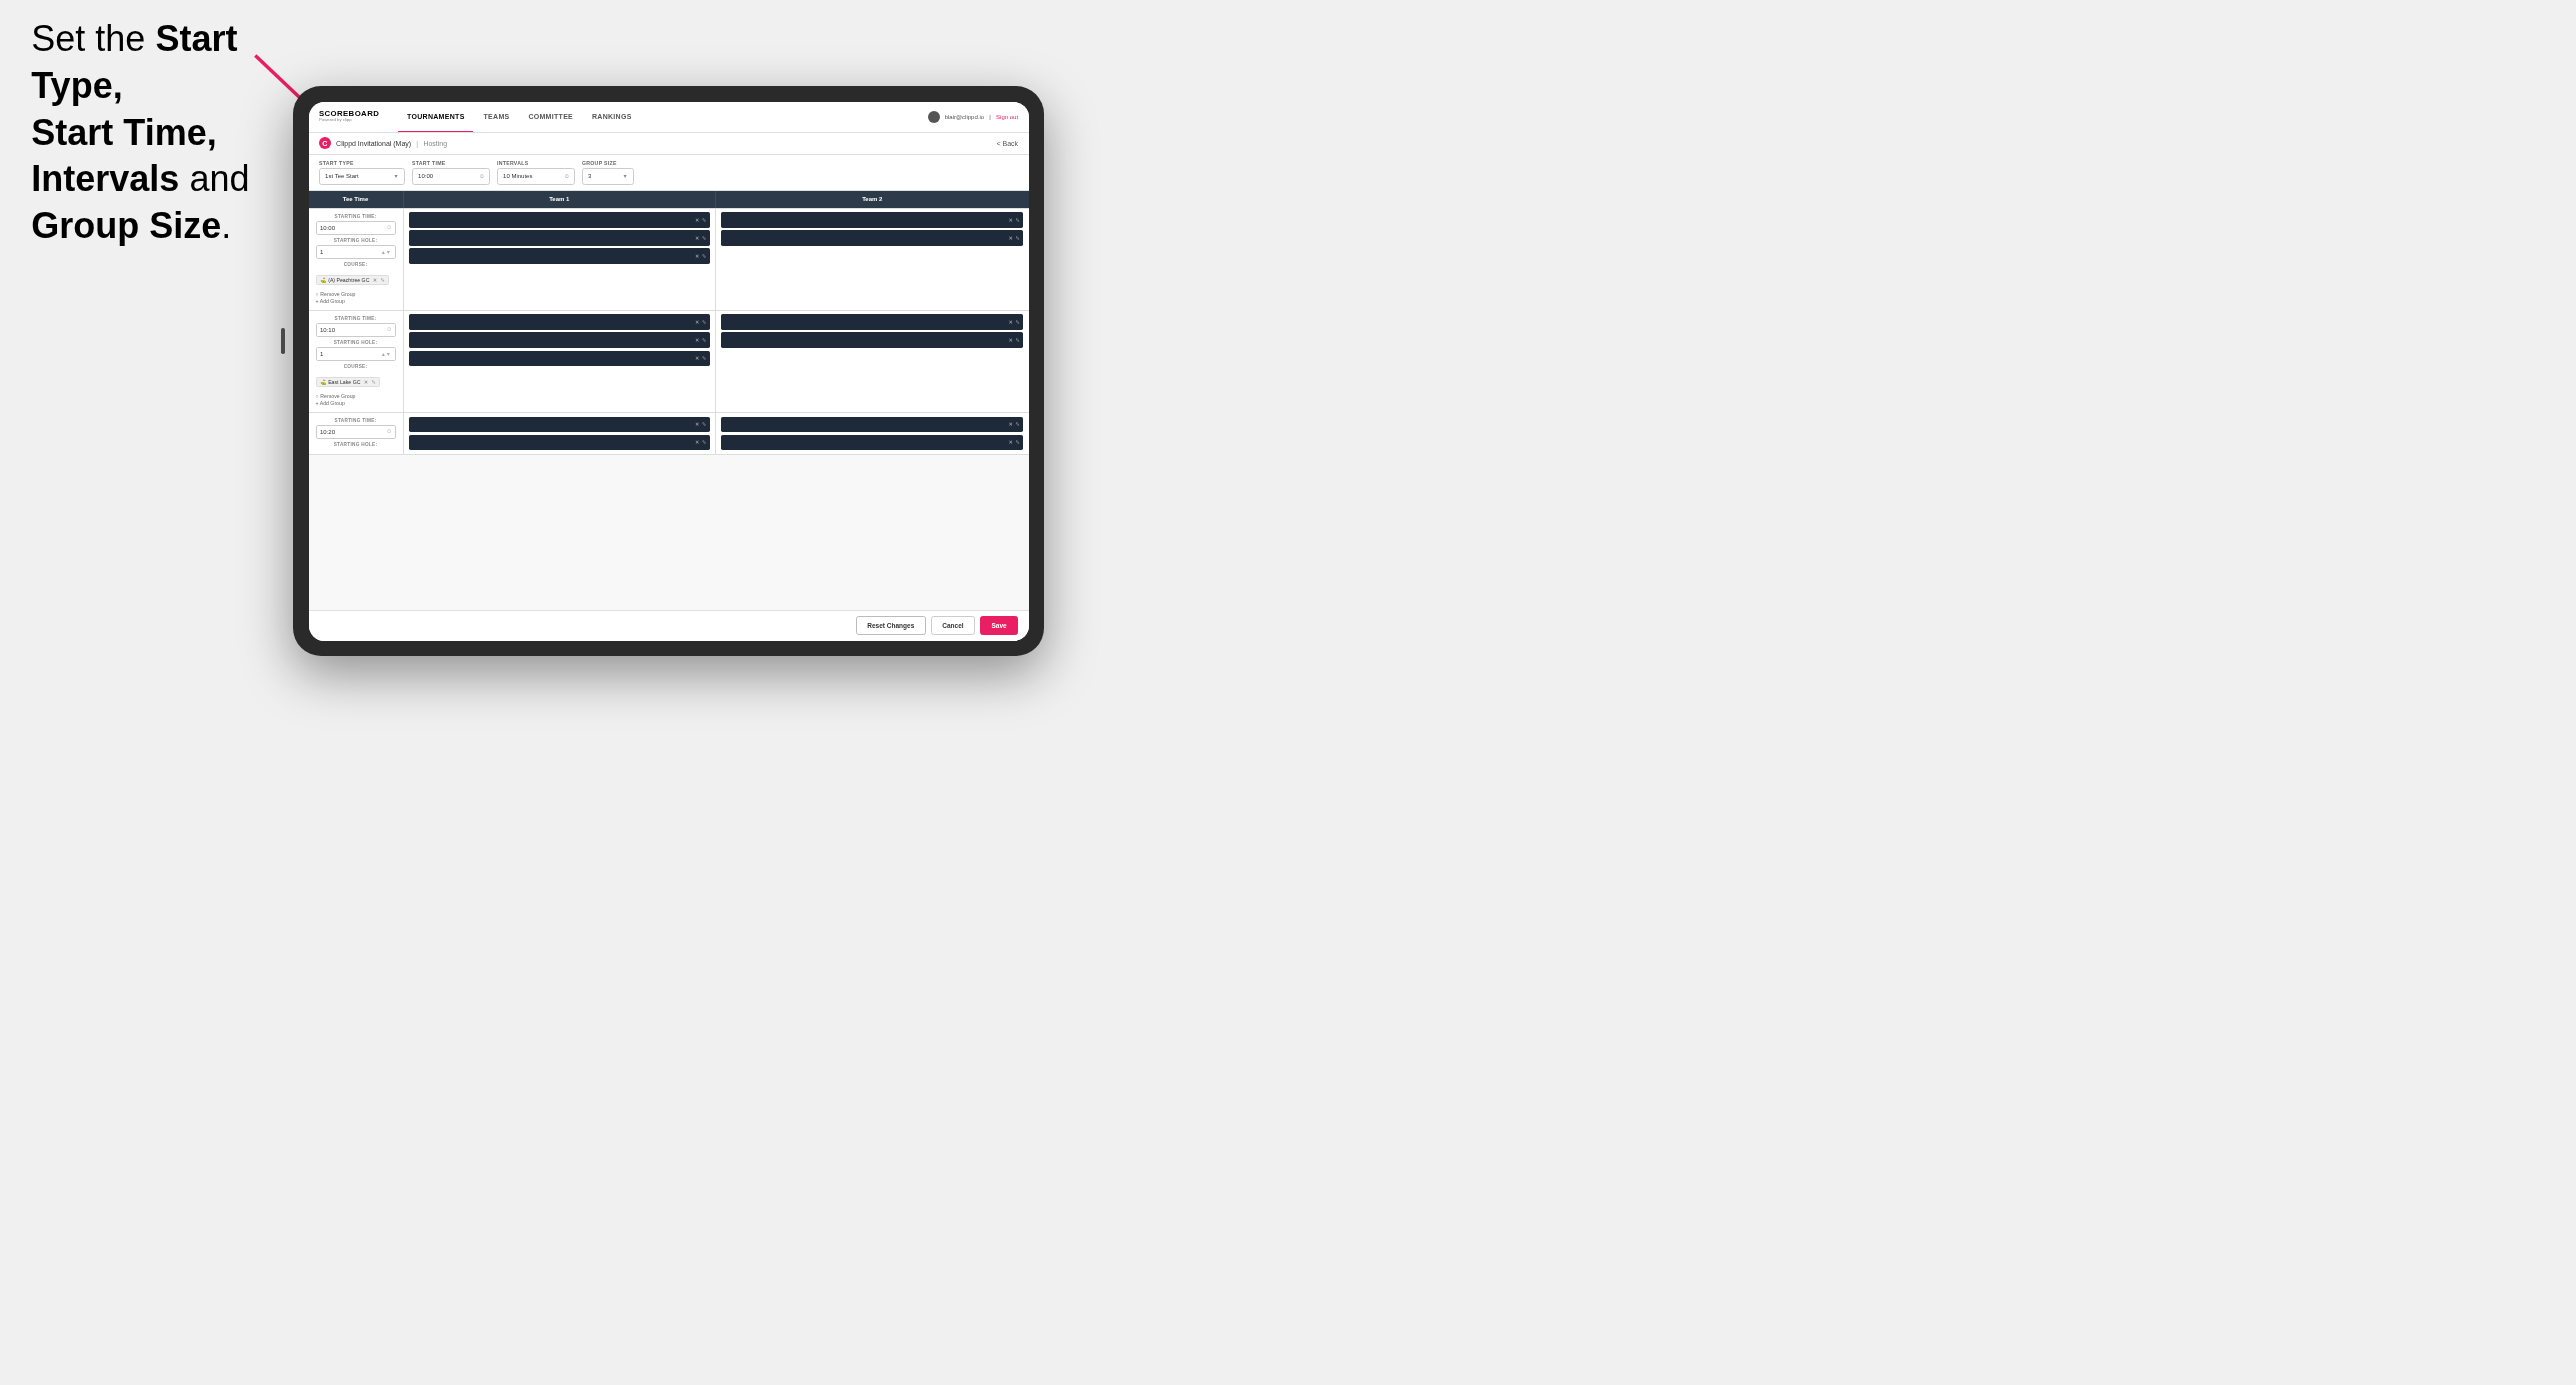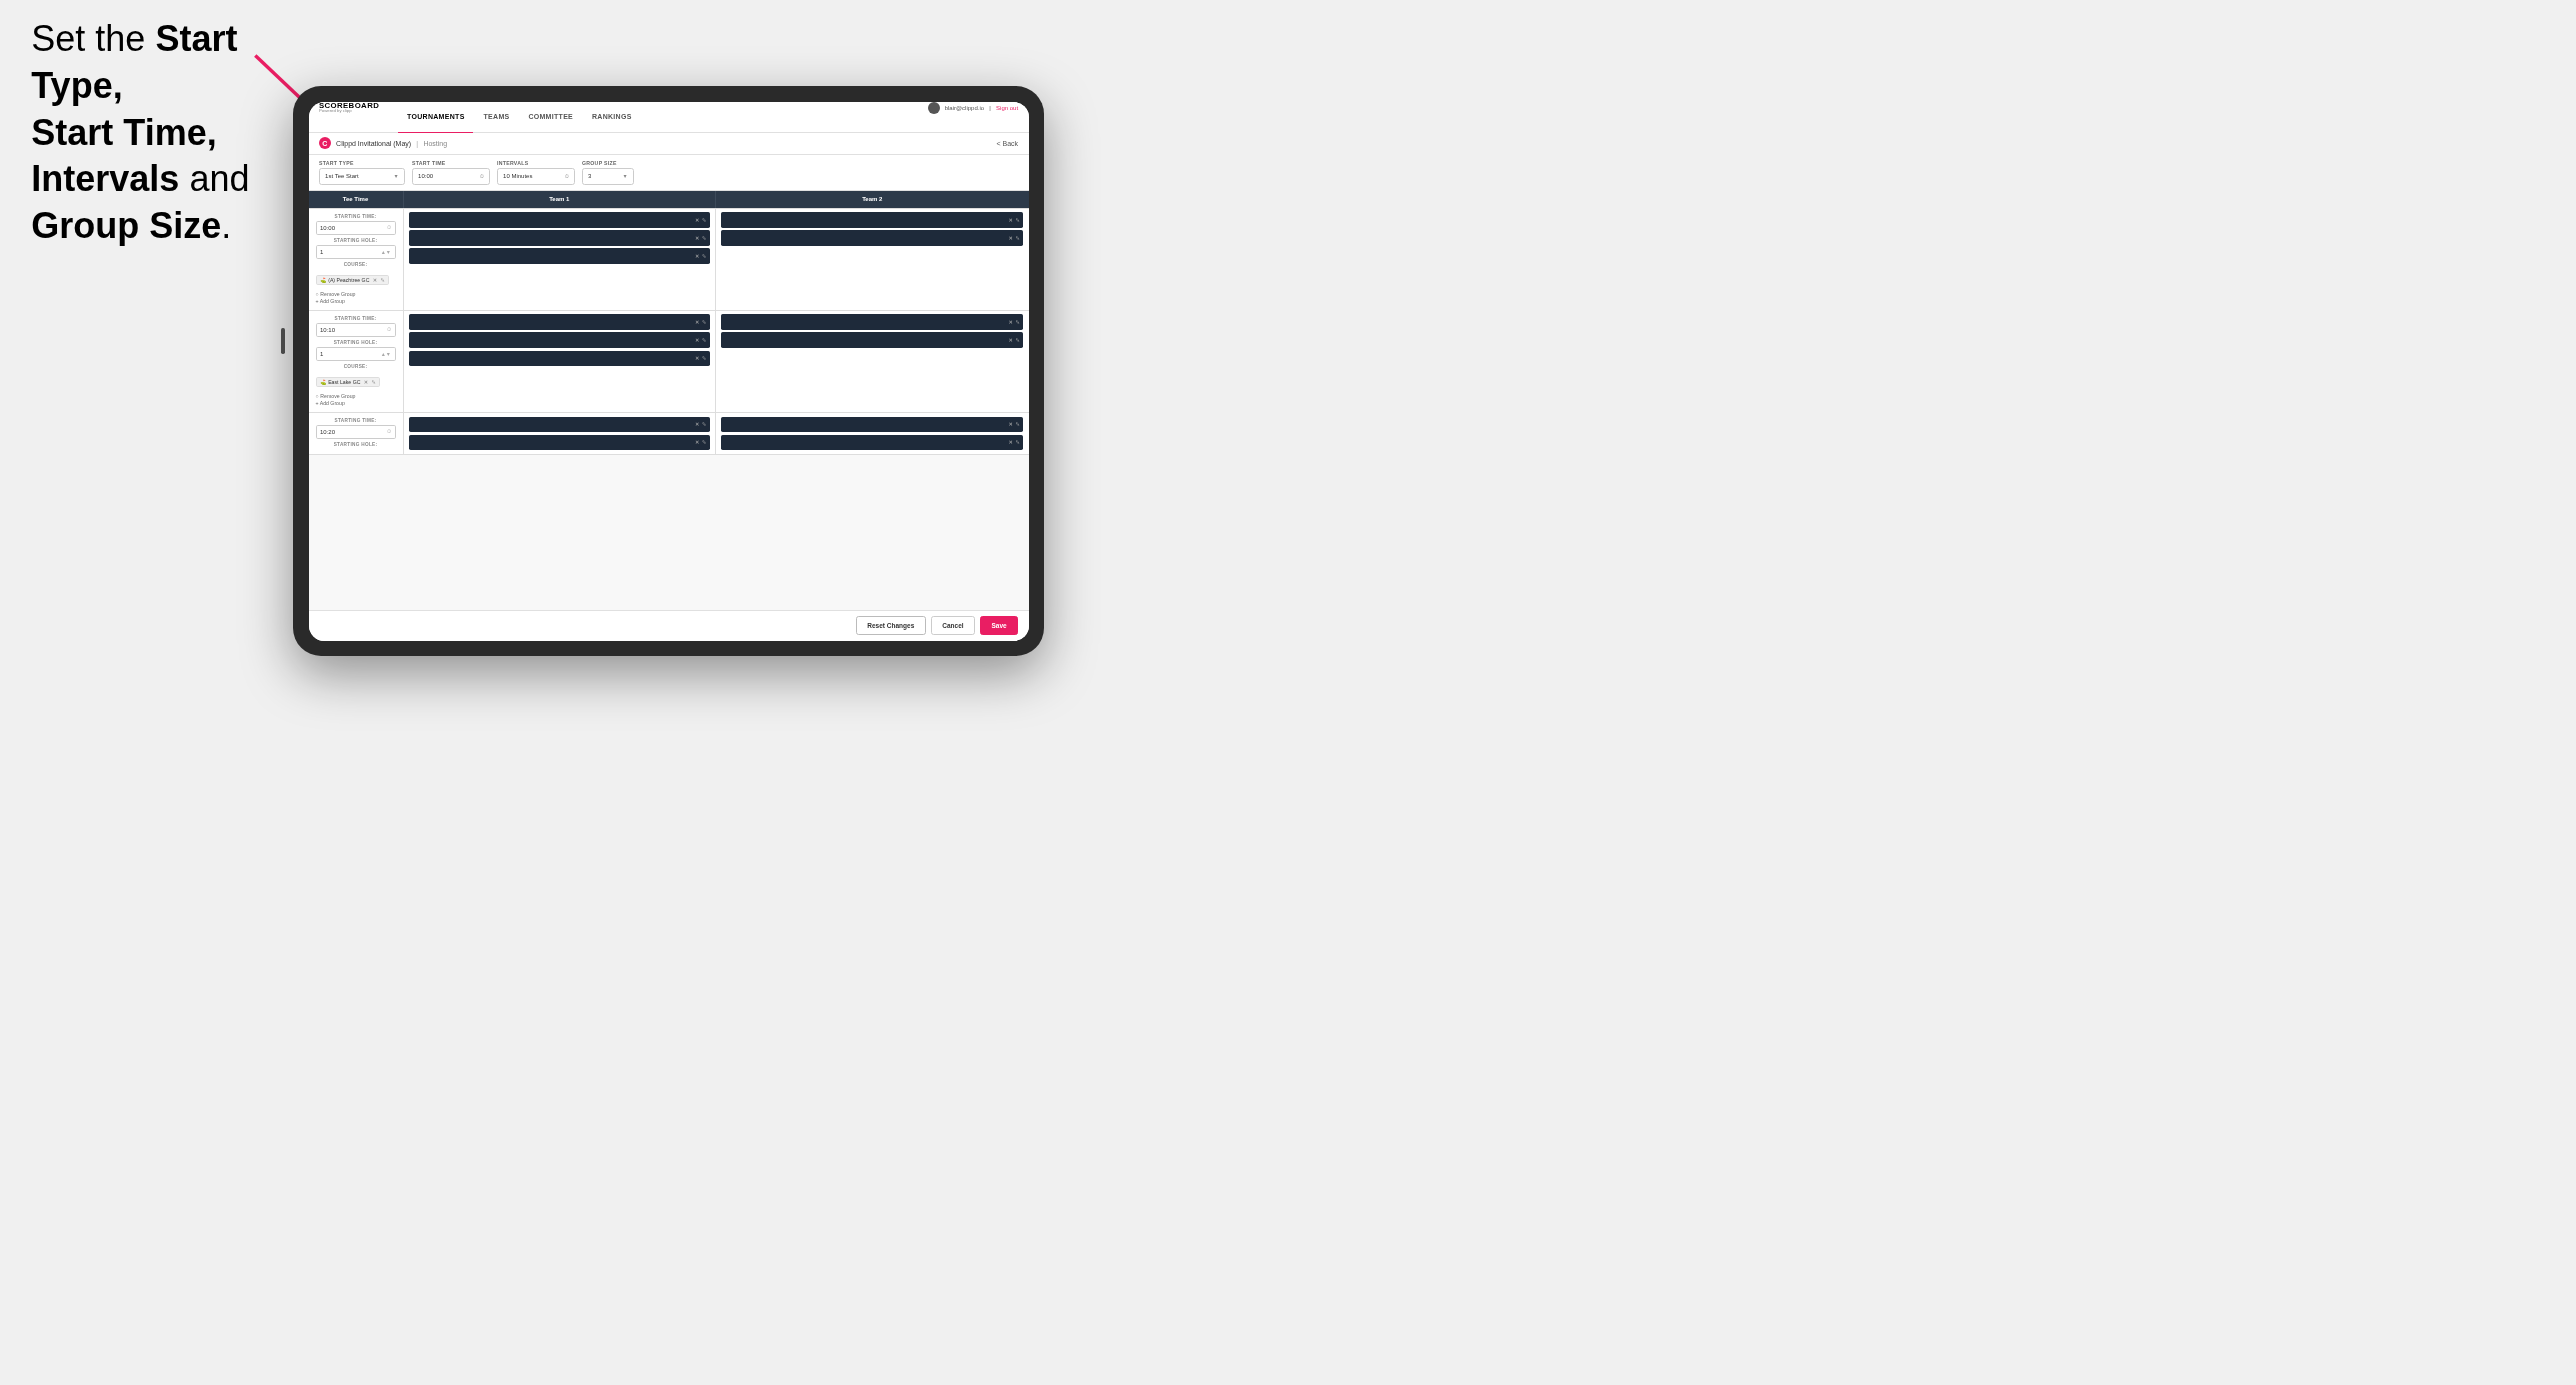--- a/index.html
+++ b/index.html
@@ -58,21 +58,21 @@
       background: #fff;
       border-radius: 15.5px;
       overflow: hidden;
       display: flex;
       flex-direction: column;
     }
 
     
     .nav-bar {
       display: flex;
-      align-items: flex-start;
+      align-items: center;
       padding: 0 10.4px;
       height: 31px;
       border-bottom: 0.9px solid #e0e0e0;
       background: #fff;
       flex-shrink: 0;
     }
 
     .logo-area {
       display: flex;
       align-items: center;

